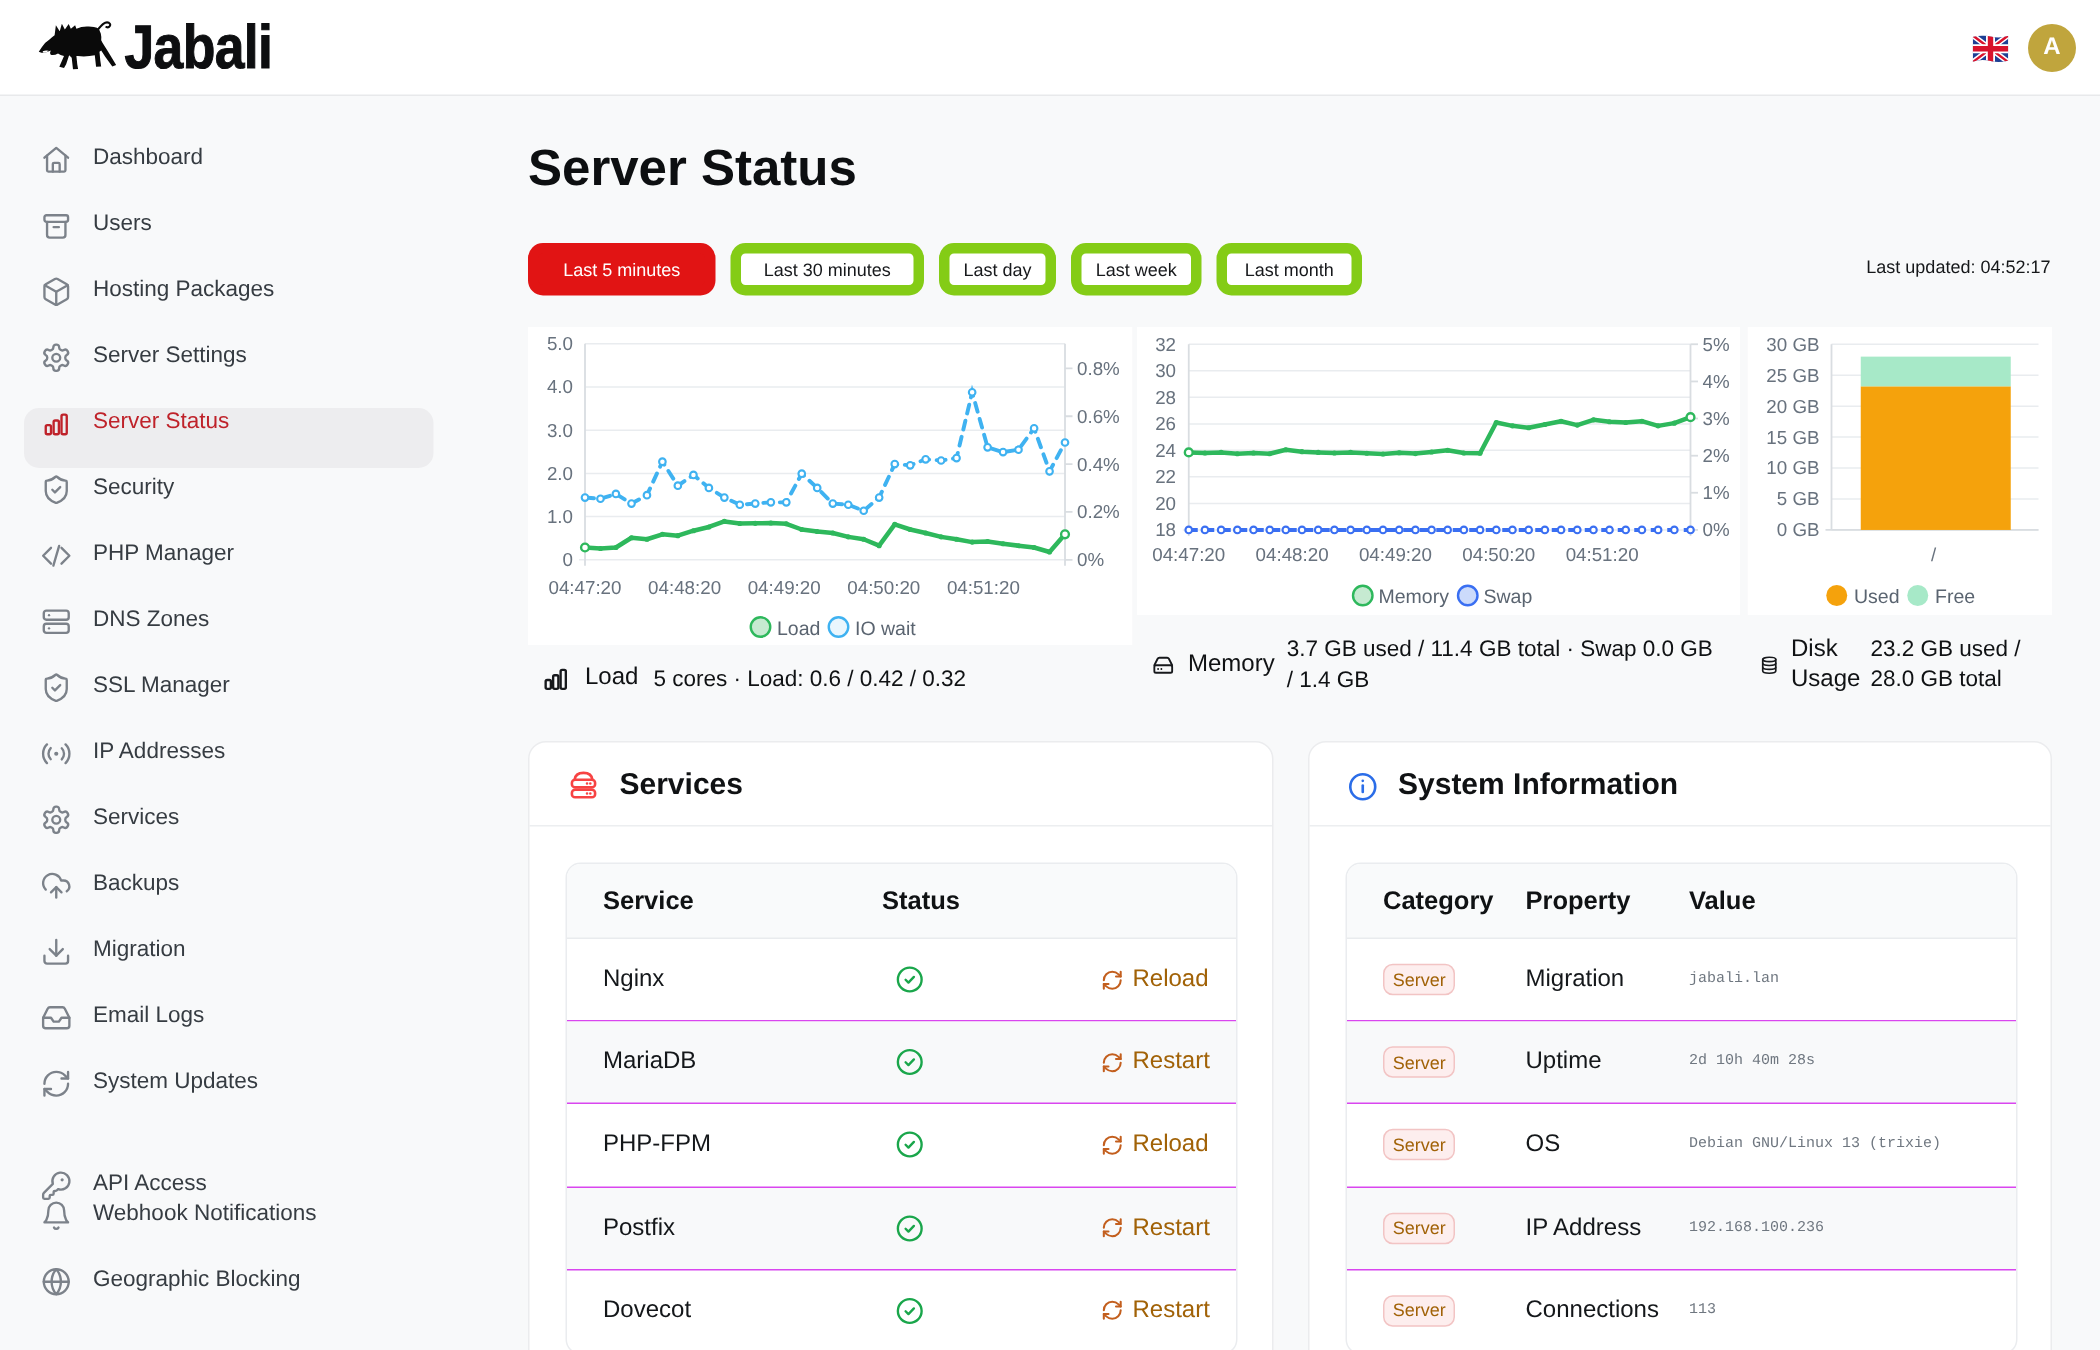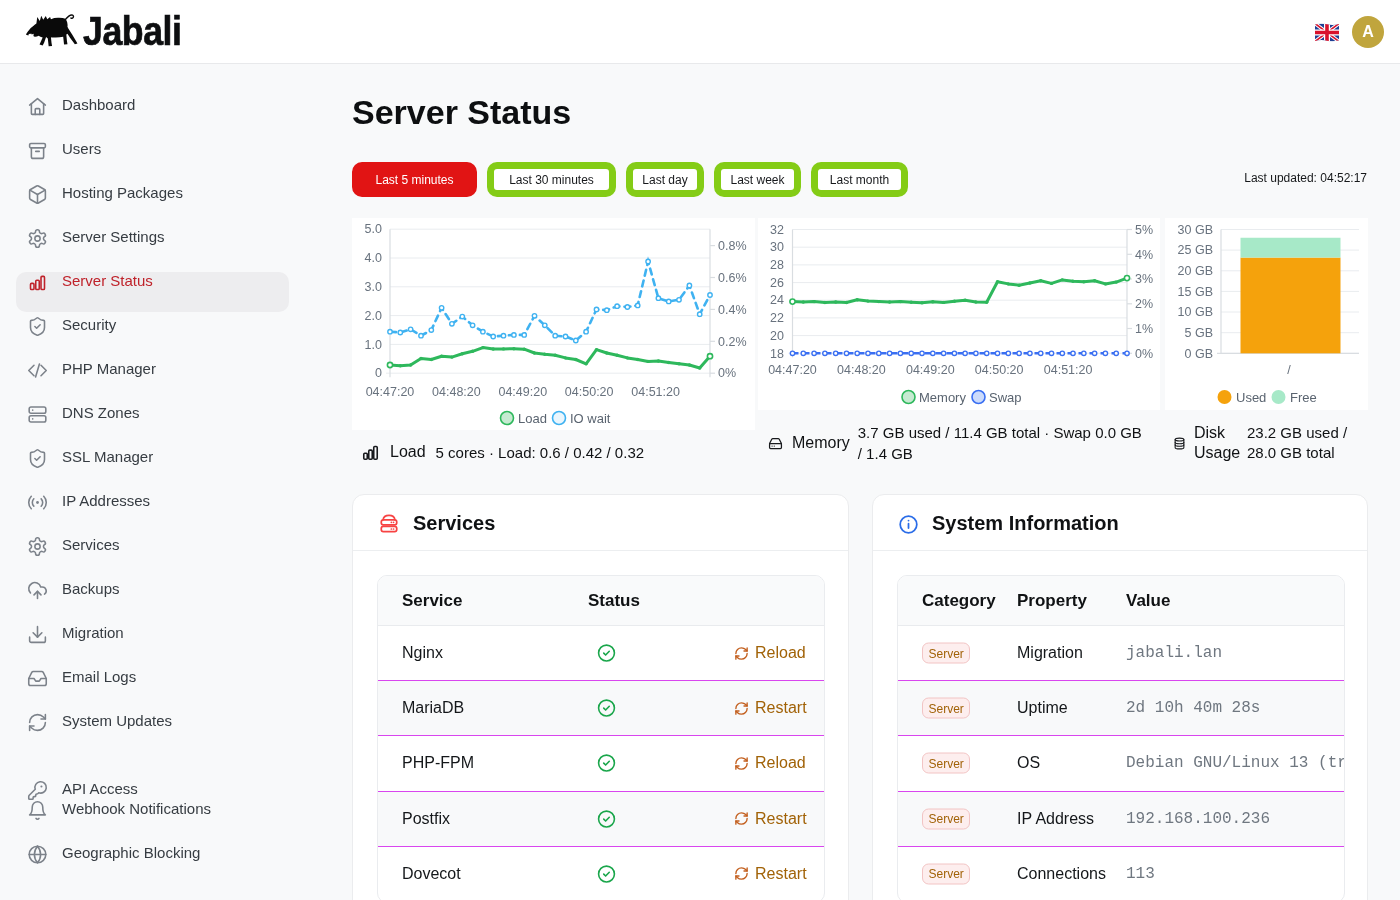--- a/index.html
+++ b/index.html
@@ -28,21 +28,21 @@
 .tr { position:relative; height:55.2px; border-bottom:1px solid #d946ef; font-size:16px; color:#14171a; }
 .tr.alt { background:#f8f9fa; }
 .th span, .tr span { position:absolute; top:50%; transform:translateY(-50%); }
 .c1 { left:24px; }
 .h2 { left:210px; }
 .cchk { left:219px; height:19px; }
 .cact { left:356px; display:flex; align-items:center; color:#a16207; }
 .cact i { font-style:normal; margin-left:6px; font-size:16px; }
 .badge { left:24px; background:#fdeeee; border:1px solid #f2c4c4; color:#a16207; font-size:12px; border-radius:6.5px; padding:2.5px 5.5px; }
 .prop { left:119px; }
-.val { left:228px; font-family:"Liberation Mono", monospace; font-size:16px; color:#6f7780; white-space:nowrap; }
+.val { left:228px; font-family:"Liberation Mono", monospace; font-size:10px; color:#6f7780; white-space:nowrap; }
 </style></head><body>
 <div id="hdr">
     <svg width="57" height="38" viewBox="0 0 100 66" style="position:absolute;left:25px;top:11px">
 <path fill="#0a0a0a" d="M1.5 41 L5 35.5 Q9 29.5 14 26.5 L17 24 L20 21.5 L21.5 10 L26 17 L28.5 8 L32 15 L36.5 8.5 L39 14 L44 10 L45.5 14 Q52 11 60 11.5 L66 12 Q70 12.5 72 14.5 L74 19.5 Q75 23.5 74.5 27.5 L76 30.5 L83 41.5 L89 51.5 L92 56.5 L87.5 58 L79 46.5 L74.5 39.5 L72.5 41 L73.5 51.5 L74.5 58 L68.5 58.5 L67 45 Q58 47 47 46 L45.5 45.8 L46.5 55.5 L47.5 61 L41.5 61.5 L40 48 L37 45.1 L33.5 55.5 L31 60 L25.5 58.5 L31 46 Q26.5 45 24 43 Q19.5 45.5 15.5 44.5 Q14 42 15.5 39.5 Q9 42.5 4.5 42 Z"></path>
 <path fill="none" stroke="#0a0a0a" stroke-width="2.4" stroke-linecap="round" d="M70 15.5 C75 9.5 79 5 83.5 7 C87 9 84 13.5 80.5 12"></path>
 <path fill="#fff" d="M6 40.2 Q10 38.8 13 39.8 Q11 42.2 7 42.2 Z"></path>
 </svg>
     <div id="logo">Jabali</div>
     <svg width="24" height="19" viewBox="0 0 60 45" style="position:absolute;right:61px;top:23px">
 <defs>

